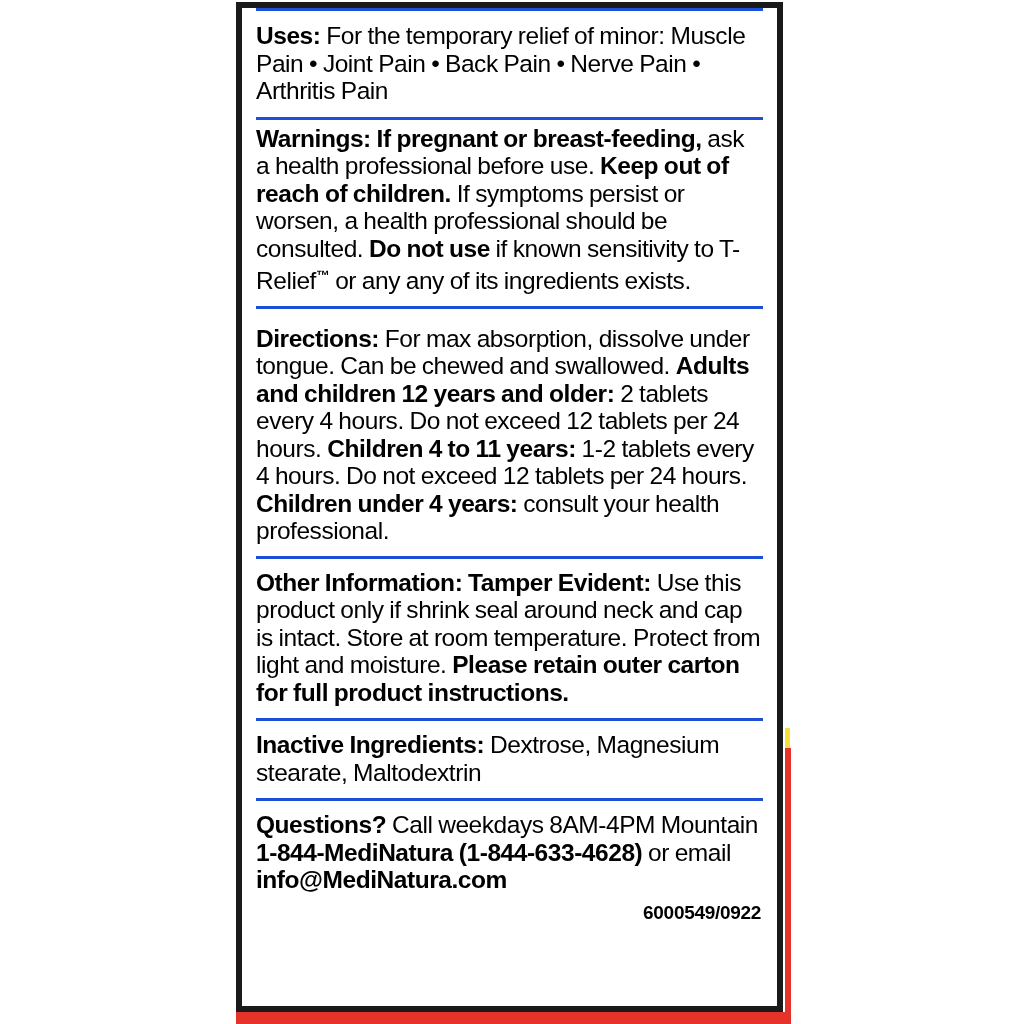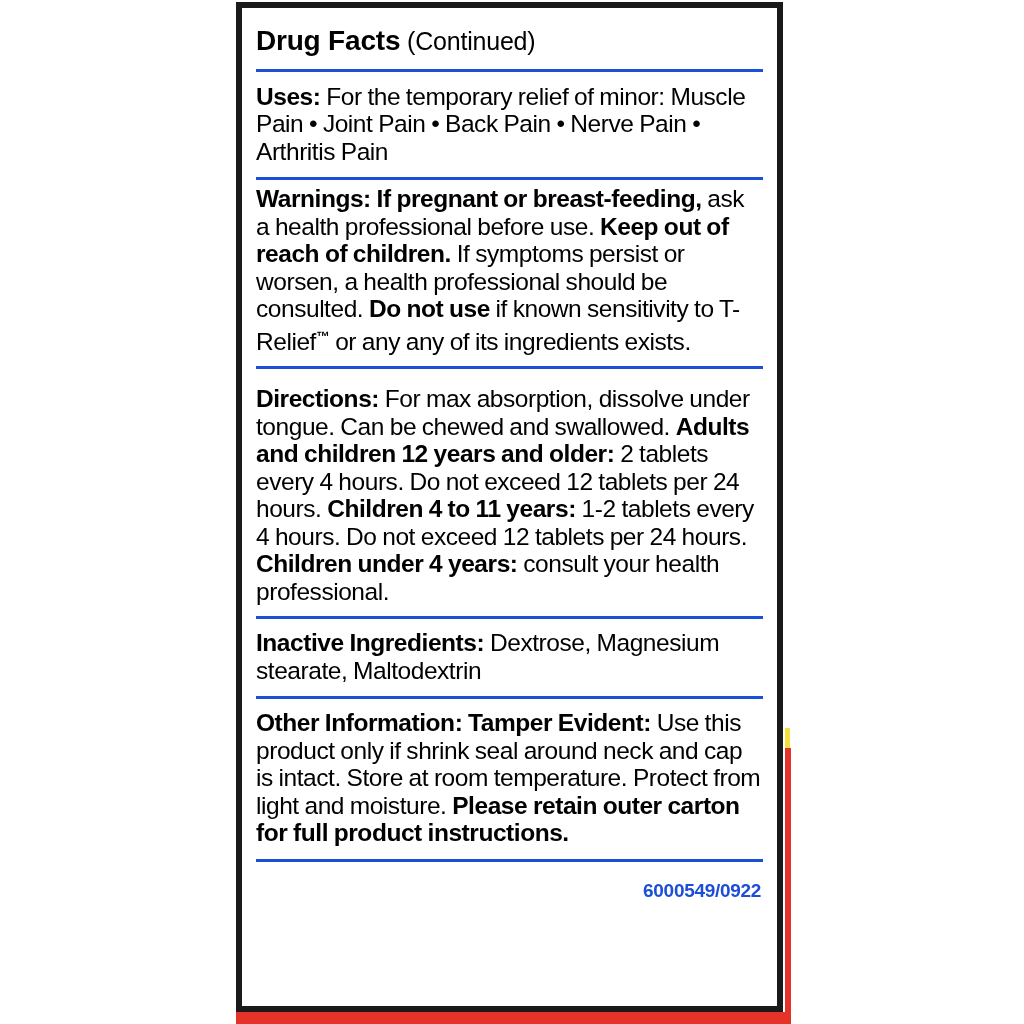--- a/index.html
+++ b/index.html
@@ -102,59 +102,57 @@
     vertical-align: super;
     font-weight: bold;
     letter-spacing: 0;
   }
 
   .code-line {
     text-align: right;
     font-size: 19px;
     font-weight: bold;
     letter-spacing: -0.3px;
-    color: #1d4ed8;
+    color: #000000;
     margin-top: 8px;
     padding-right: 2px;
   }
 </style>
 </head>
 <body>
 
 <div id="yellow-strip"></div>
 <div id="red-strip-right"></div>
 <div id="red-strip-bottom">
   
 </div>
 
 <div id="drug-facts-panel">
   <div class="panel-inner">
 
-    <div class="section first">
-      <div class="title"><span>Drug Facts</span><span class="cont"> <span>(Continued)</span></span></div>
-    </div>
 
     <div class="section sec-uses">
       <div class="body-text"><b>Uses:</b><span> For the temporary relief of minor: Muscle Pain • Joint Pain • Back Pain • Nerve Pain • Arthritis Pain</span></div>
     </div>
 
     <div class="section sec-warnings">
       <div class="body-text"><b>Warnings: If pregnant or breast-feeding,</b><span> ask a health professional before use. </span><b>Keep out of reach of children.</b><span> If symptoms persist or worsen, a health professional should be consulted. </span><b>Do not use</b><span> if known sensitivity to T-Relief</span><span class="trademark">™</span><span> or any any of its ingredients exists.</span></div>
     </div>
 
     <div class="section sec-directions">
       <div class="body-text"><b>Directions:</b><span> For max absorption, dissolve under tongue. Can be chewed and swallowed. </span><b>Adults and children 12 years and older:</b><span> 2 tablets every 4 hours. Do not exceed 12 tablets per 24 hours. </span><b>Children 4 to 11 years:</b><span> 1-2 tablets every 4 hours. Do not exceed 12 tablets per 24 hours. </span><b>Children under 4 years:</b><span> consult your health professional.</span></div>
     </div>
 
+    <div class="section sec-other">
+      <div class="body-text"><b>Other Information: Tamper Evident:</b><span> Use this product only if shrink seal around neck and cap is intact. Store at room temperature. Protect from light and moisture. </span><b>Please retain outer carton for full product instructions.</b></div>
+    </div>
+
     <div class="section sec-inactive">
       <div class="body-text"><b>Inactive Ingredients:</b><span> Dextrose, Magnesium stearate, Maltodextrin</span></div>
     </div>
 
-    <div class="section sec-other">
-      <div class="body-text"><b>Other Information: Tamper Evident:</b><span> Use this product only if shrink seal around neck and cap is intact. Store at room temperature. Protect from light and moisture. </span><b>Please retain outer carton for full product instructions.</b></div>
-    </div>
-
     <div class="section sec-questions">
+      <div class="body-text"><b>Questions?</b><span> Call weekdays 8AM-4PM Mountain </span><b>1-844-MediNatura (1-844-633-4628)</b><span> or email </span><b>info@MediNatura.com</b></div>
       <div class="code-line">6000549/0922</div>
     </div>
 
   </div>
 </div>
 
 </body></html>

